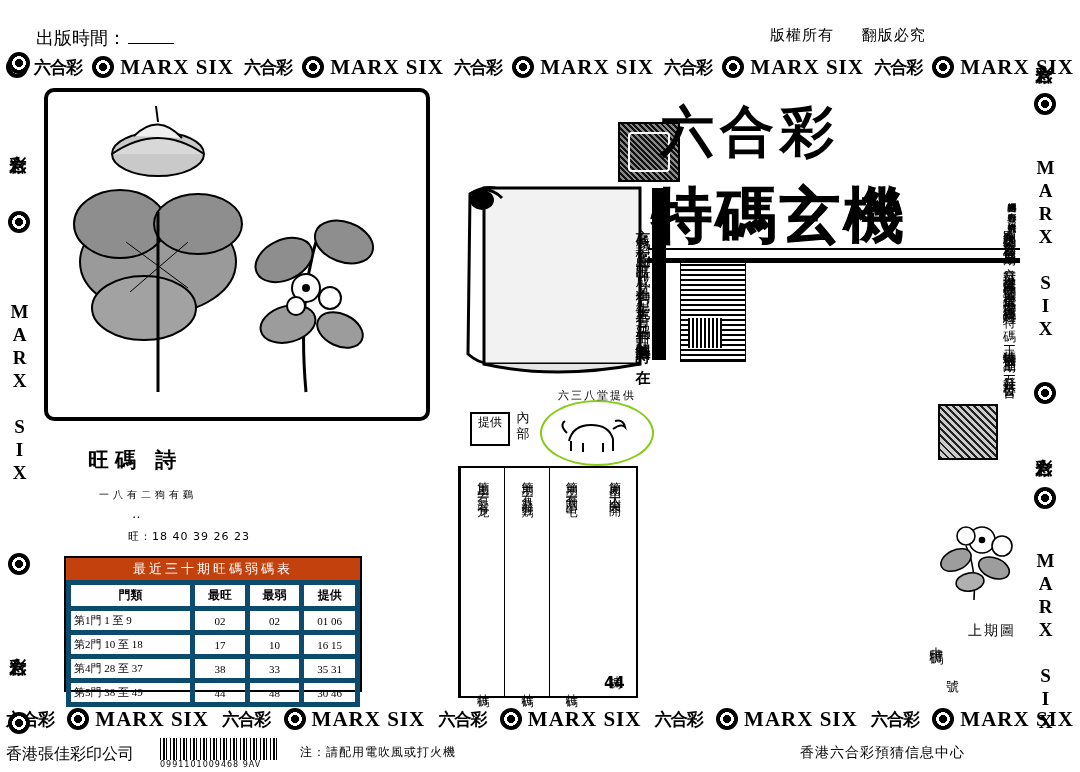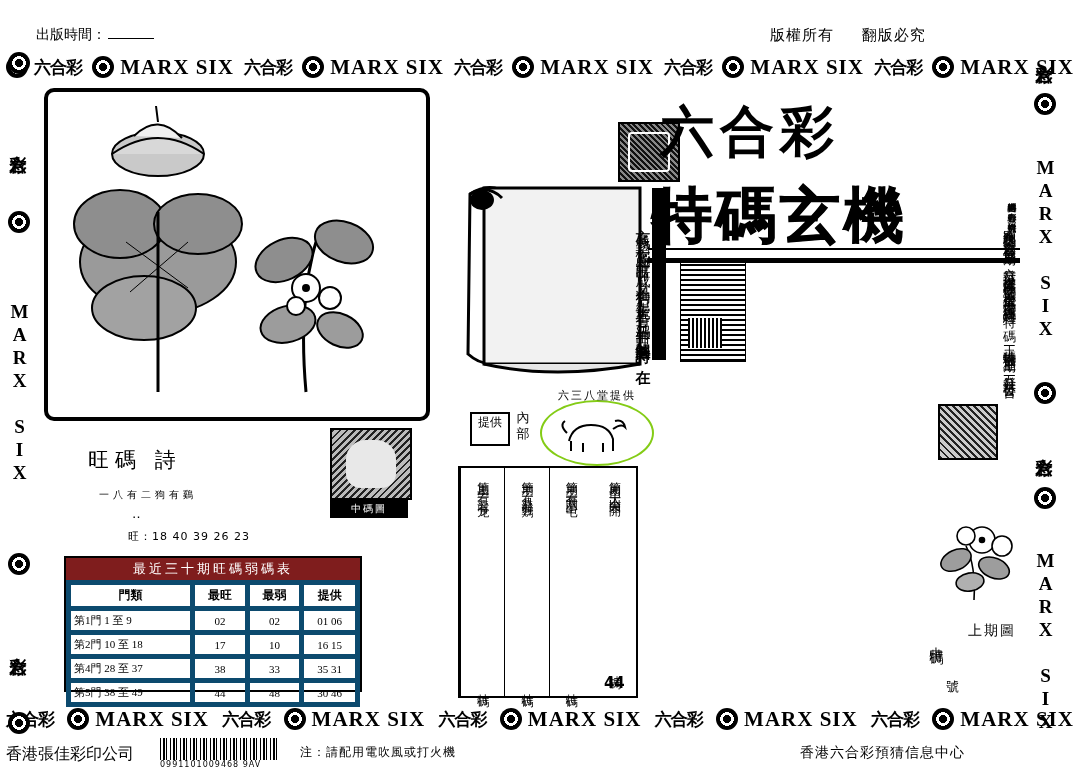--- a/index.html
+++ b/index.html
@@ -49,21 +49,21 @@
   .vband-right{left:1026px;}
   .vtext{
     writing-mode:vertical-rl;text-orientation:upright;
     font-family:"Liberation Serif", serif;font-weight:bold;font-size:19px;
     letter-spacing:2px;
   }
   .vtext.cjk{font-family:"DejaVu Sans", sans-serif;font-size:17px;letter-spacing:0;}
 
   
   .pubtime{
-    position:absolute;left:36px;top:26px;font-size:14px;
+    position:absolute;left:36px;top:26px;font-size:18px;
     font-family:"DejaVu Sans", sans-serif;
   }
   .pubtime .rule{display:inline-block;width:46px;border-bottom:1px solid #000;margin-left:2px;}
   .copyright{
     position:absolute;left:770px;top:26px;font-size:15px;letter-spacing:1px;
   }
   .copyright span{margin-right:22px;}
 
   
   .pic-frame{
@@ -127,21 +127,21 @@
   }
   .ann-block2{
     position:absolute;left:688px;top:318px;width:34px;height:30px;
     background:repeating-linear-gradient(90deg,#000 0 2px,#fff 2px 4px);
   }
 
   
   .wangma{
     position:absolute;left:88px;top:446px;width:260px;
   }
-  .wangma .t{font-size:21px;font-weight:normal;letter-spacing:6px;font-family:"DejaVu Sans",sans-serif;}
+  .wangma .t{font-size:21px;font-weight:bold;letter-spacing:6px;font-family:"DejaVu Sans",sans-serif;}
   .wangma .l2{margin-top:14px;margin-left:11px;font-size:10px;letter-spacing:4px;}
   .wangma .dots{margin-top:4px;margin-left:44px;font-size:13px;letter-spacing:6px;}
   .wangma .nums{margin-top:8px;margin-left:40px;font-size:11px;letter-spacing:1px;}
 
   .seal{
     position:absolute;left:330px;top:428px;width:78px;height:88px;
   }
   .seal .img{
     width:78px;height:68px;border:2px solid #000;
     background:repeating-linear-gradient(135deg,#222 0 2px,#bbb 2px 5px);
@@ -184,21 +184,21 @@
   .vtable .vc .body{writing-mode:vertical-rl;text-orientation:upright;font-size:12px;letter-spacing:3px;margin-top:2px;flex:1;}
   .vtable .vc .foot{writing-mode:vertical-rl;text-orientation:upright;font-size:12px;letter-spacing:2px;margin-bottom:4px;}
   .vtable .vc .num{font-size:15px;font-weight:bold;margin-bottom:4px;}
 
   
   .stat{
     position:absolute;left:64px;top:556px;width:294px;height:132px;
     border:2px solid #000;background:#fff;
   }
   .stat .cap{
-    height:22px;background:#7f1d1d;color:#fff;font-size:13px;
+    height:22px;background:#c2410c;color:#fff;font-size:13px;
     display:flex;align-items:center;justify-content:center;letter-spacing:3px;
   }
   .stat table{width:100%;border-collapse:collapse;font-size:11px;}
   .stat th,.stat td{border:5px solid #0c4a6e;padding:2px 3px;text-align:center;white-space:nowrap;font-family:Liberation Serif, serif;}
   .stat th{font-weight:bold;font-size:12px;}
   .stat td.firstcol{text-align:left;font-size:11px;}
 
   
   .smallpic{
     position:absolute;left:938px;top:404px;width:56px;height:52px;
@@ -405,24 +405,20 @@
 資料研究部提供</span>
   </div>
 
   <div class="wangma">
     <div class="t">旺碼 詩</div>
     <div class="l2">一八有二狗有鷄</div>
     <div class="dots">‥</div>
     <div class="nums">旺：18  40  39  26  23</div>
   </div>
 
-  <div class="seal">
-    <div class="img"></div>
-    <div class="cap">中碼圖</div>
-  </div>
 
   <div class="tigong">提供</div>
   <div class="neibu">內部</div>
   <div class="oval">
     <div class="arch">六三八堂提供</div>
     <svg width="104" height="56" viewBox="0 0 104 56" style="margin:1px 0 0 1px">
       <g stroke="#000" stroke-width="2" fill="none">
         <path d="M26 38 q4 -16 22 -16 q18 0 22 14 l0 10 M28 38 l0 10 M40 40 l0 9 M60 40 l0 9 M70 38 l0 10"></path>
         <path d="M70 26 q8 -6 12 -2 q-2 -8 -10 -6"></path>
         <path d="M24 30 q-8 -8 -2 -12"></path>

